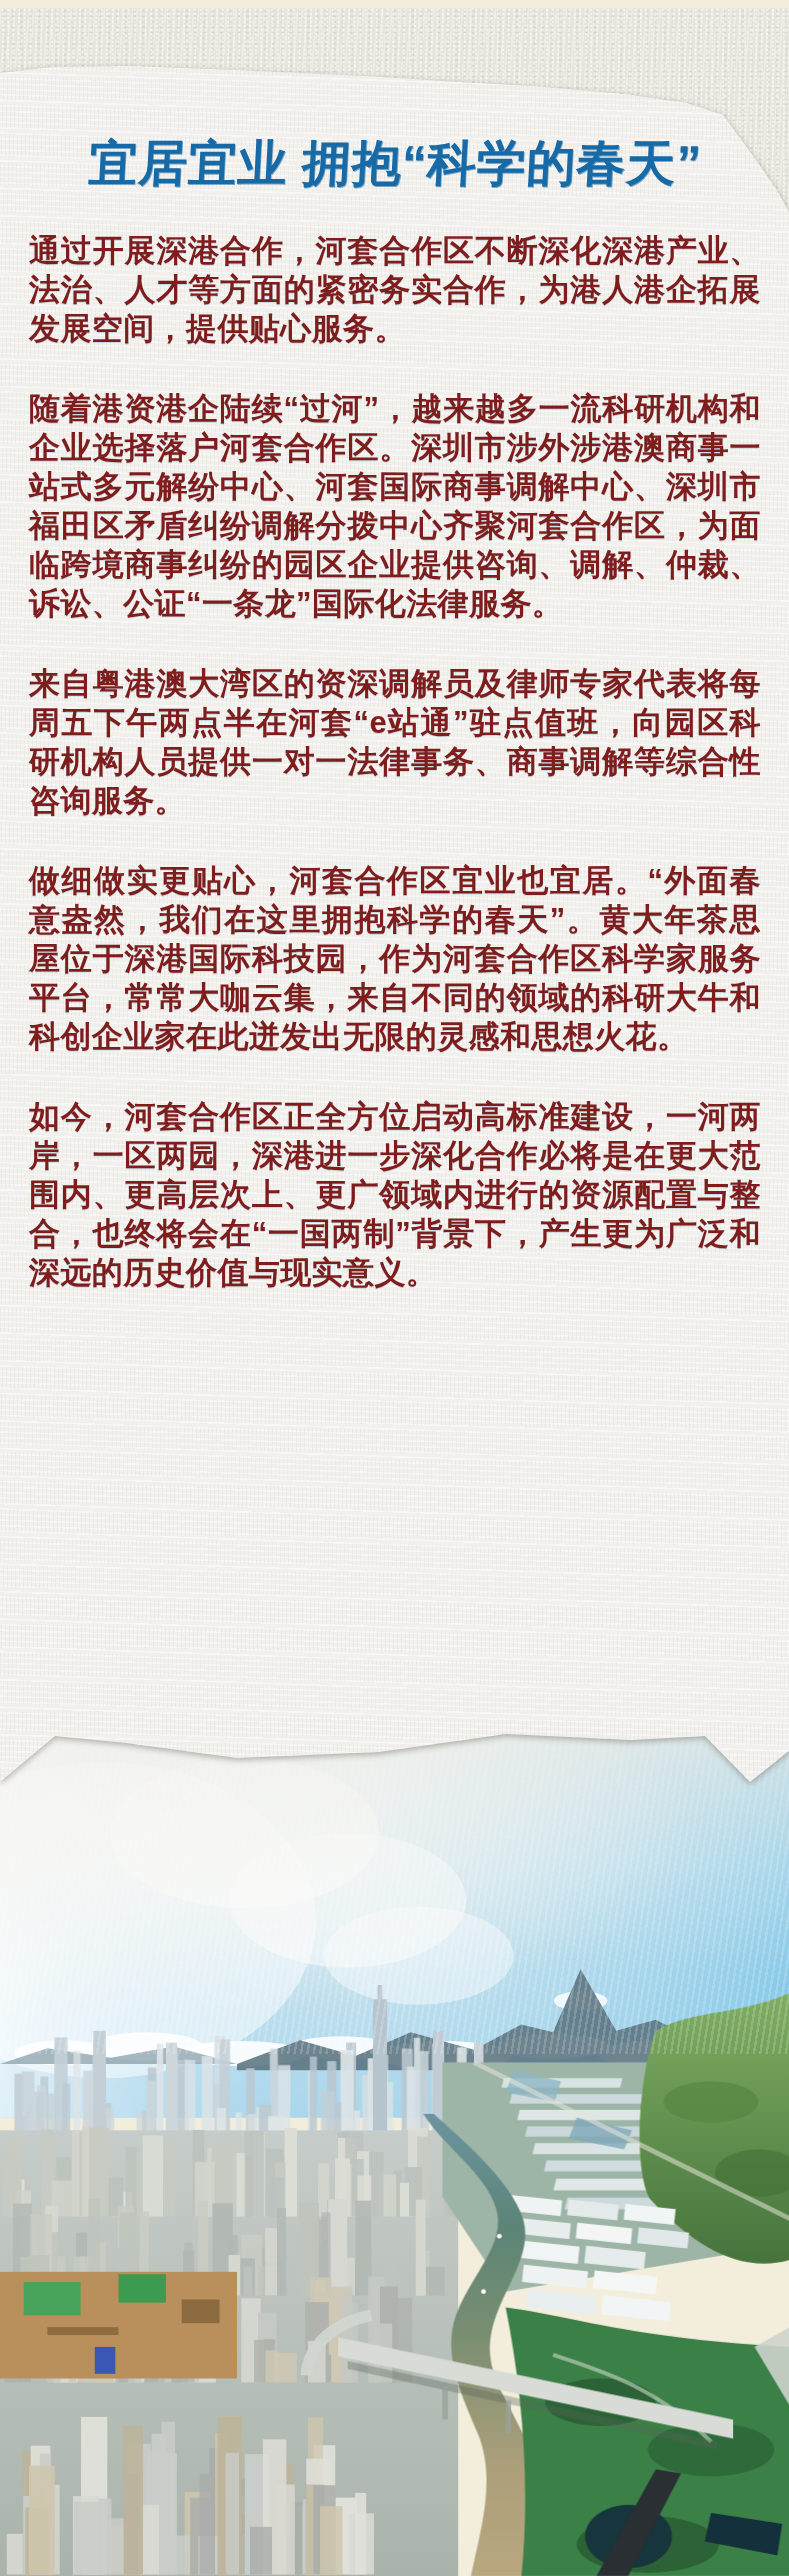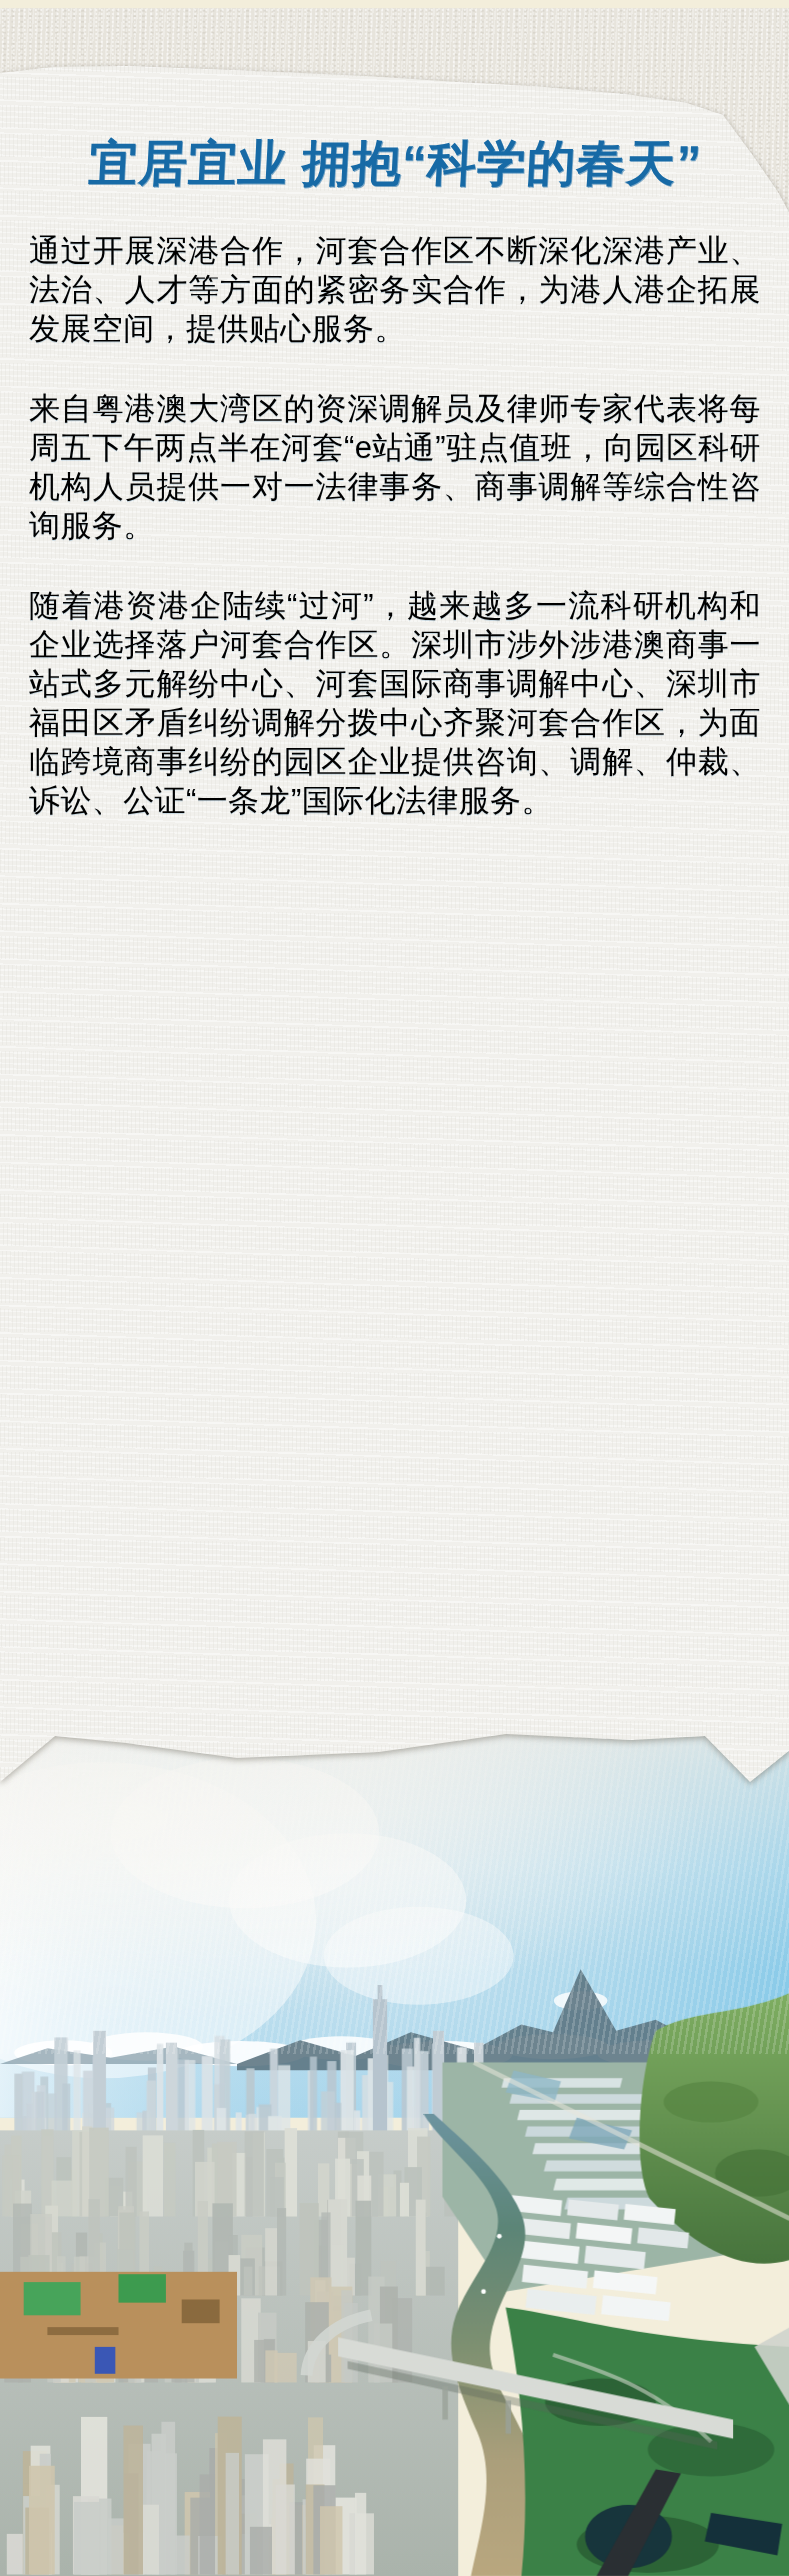--- a/index.html
+++ b/index.html
@@ -48,22 +48,22 @@
   
   .article{position:absolute;left:29px;right:29px;top:134px;z-index:4;}
   .article h1{
     margin:0 0 38px 0;text-align:center;
     font-size:49px;line-height:1.2;font-weight:900;letter-spacing:0.8px;
     color:#176aa6;transform:skewX(-3deg);
     text-shadow:0.8px 0.8px 0 rgba(23,106,166,.55);
   }
   .article p{
     margin:0 0 41px 0;
-    font-size:31px;line-height:39px;font-weight:400;letter-spacing:0.4px;
-    color:#000000;text-align:justify;
+    font-size:31px;line-height:39px;font-weight:700;letter-spacing:0.4px;
+    color:#7f1d1d;text-align:justify;
     text-shadow:0 0.8px 0 rgba(30,116,176,.18);
   }
 </style>
 </head>
 <body>
 
 <div class="page">
 
   <div class="outer-paper"></div>
 
@@ -539,18 +539,20 @@
 
   <div class="photo-haze"></div>
 
   <div class="inner-wrap">
     <div class="inner-paper"></div>
   </div>
 
   <div class="article">
     <h1>宜居宜业 拥抱“科学的春天”</h1>
     <p>通过开展深港合作，河套合作区不断深化深港产业、法治、人才等方面的紧密务实合作，为港人港企拓展发展空间，提供贴心服务。</p>
+    <p>随着港资港企陆续“过河”，越来越多一流科研机构和企业选择落户河套合作区。深圳市涉外涉港澳商事一站式多元解纷中心、河套国际商事调解中心、深圳市福田区矛盾纠纷调解分拨中心齐聚河套合作区，为面临跨境商事纠纷的园区企业提供咨询、调解、仲裁、诉讼、公证“一条龙”国际化法律服务。</p>
     <p>来自粤港澳大湾区的资深调解员及律师专家代表将每周五下午两点半在河套“e站通”驻点值班，向园区科研机构人员提供一对一法律事务、商事调解等综合性咨询服务。</p>
-    <p>随着港资港企陆续“过河”，越来越多一流科研机构和企业选择落户河套合作区。深圳市涉外涉港澳商事一站式多元解纷中心、河套国际商事调解中心、深圳市福田区矛盾纠纷调解分拨中心齐聚河套合作区，为面临跨境商事纠纷的园区企业提供咨询、调解、仲裁、诉讼、公证“一条龙”国际化法律服务。</p>
+    <p>做细做实更贴心，河套合作区宜业也宜居。“外面春意盎然，我们在这里拥抱科学的春天”。黄大年茶思屋位于深港国际科技园，作为河套合作区科学家服务平台，常常大咖云集，来自不同的领域的科研大牛和科创企业家在此迸发出无限的灵感和思想火花。</p>
+    <p>如今，河套合作区正全方位启动高标准建设，一河两岸，一区两园，深港进一步深化合作必将是在更大范围内、更高层次上、更广领域内进行的资源配置与整合，也终将会在“一国两制”背景下，产生更为广泛和深远的历史价值与现实意义。</p>
   </div>
 
 </div>
 
 
 </body></html>

